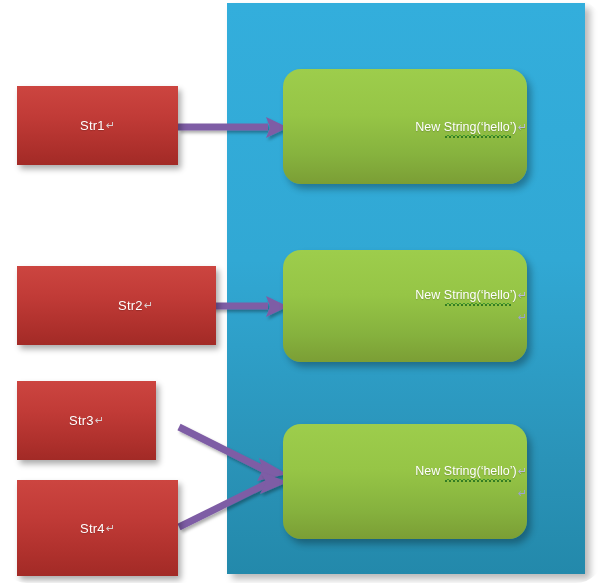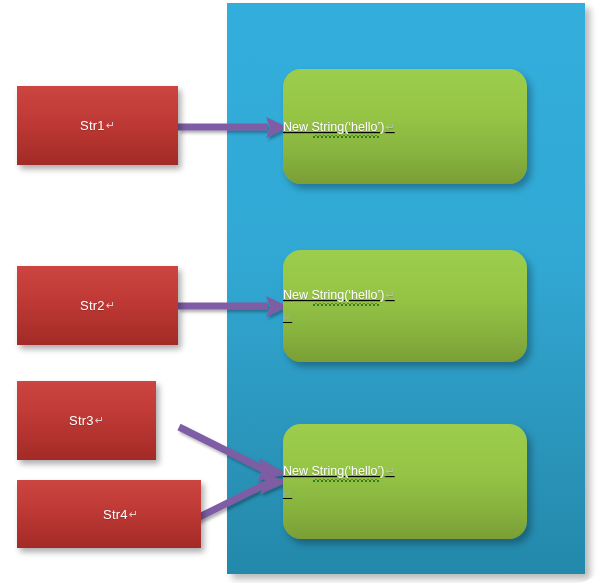--- a/index.html
+++ b/index.html
@@ -46,23 +46,22 @@
   }
 
   
   .green-box {
     position: absolute;
     border-radius: 18px;
     background: linear-gradient(180deg, #9DCD4C 0%, #96C546 40%, #86B23E 75%, #7B9E35 100%);
     box-shadow: 4px 5px 7px rgba(0,0,0,0.3);
     display: flex;
     flex-direction: column;
-    align-items: flex-start;
+    align-items: flex-end;
     justify-content: center;
-    text-decoration: underline;
   }
   .green-line {
     position: relative;
     color: #FFFFFF;
     font-size: 12.5px;
     white-space: nowrap;
     text-shadow: 0 1px 1px rgba(0,0,0,0.18);
     line-height: 20px;
   }
   
@@ -139,31 +138,31 @@
       <line x1="179" y1="527" x2="268" y2="483" stroke="#7E5DA5" stroke-width="7"></line>
       <polygon points="261,472 288,482 260,494 266,482" fill="#7E5DA5"></polygon>
     </g>
   </svg>
 
   <div class="red-box" style="left:17px; top:86px; width:161px; height:79px;">
     <span class="red-label">Str1</span>
       <span class="pilcrow-red">↵</span>
   </div>
 
-  <div class="red-box" style="left:17px; top:266px; width:161px; height:79px;">
+  <div class="red-box" style="left:17px; top:266px; width:161px; height:79px;padding-left:38px;">
     <span class="red-label">Str2</span>
       <span class="pilcrow-red">↵</span>
   </div>
 
   <div class="red-box" style="left:17px; top:381px; width:139px; height:79px;">
     <span class="red-label">Str3</span>
       <span class="pilcrow-red">↵</span>
   </div>
 
-  <div class="red-box" style="left:17px; top:480px; width:161px; height:68px;padding-left:23px;">
+  <div class="red-box" style="left:17px; top:480px; width:161px; height:96px;">
     <span class="red-label">Str4</span>
       <span class="pilcrow-red">↵</span>
   </div>
 
   <div class="green-box" style="left:283px; top:69px; width:244px; height:115px;">
     <div class="green-line">
       <span>New String(‘hello’)</span><span class="pilcrow">↵</span>
       <span class="squiggle"></span>
     </div>
   </div>

